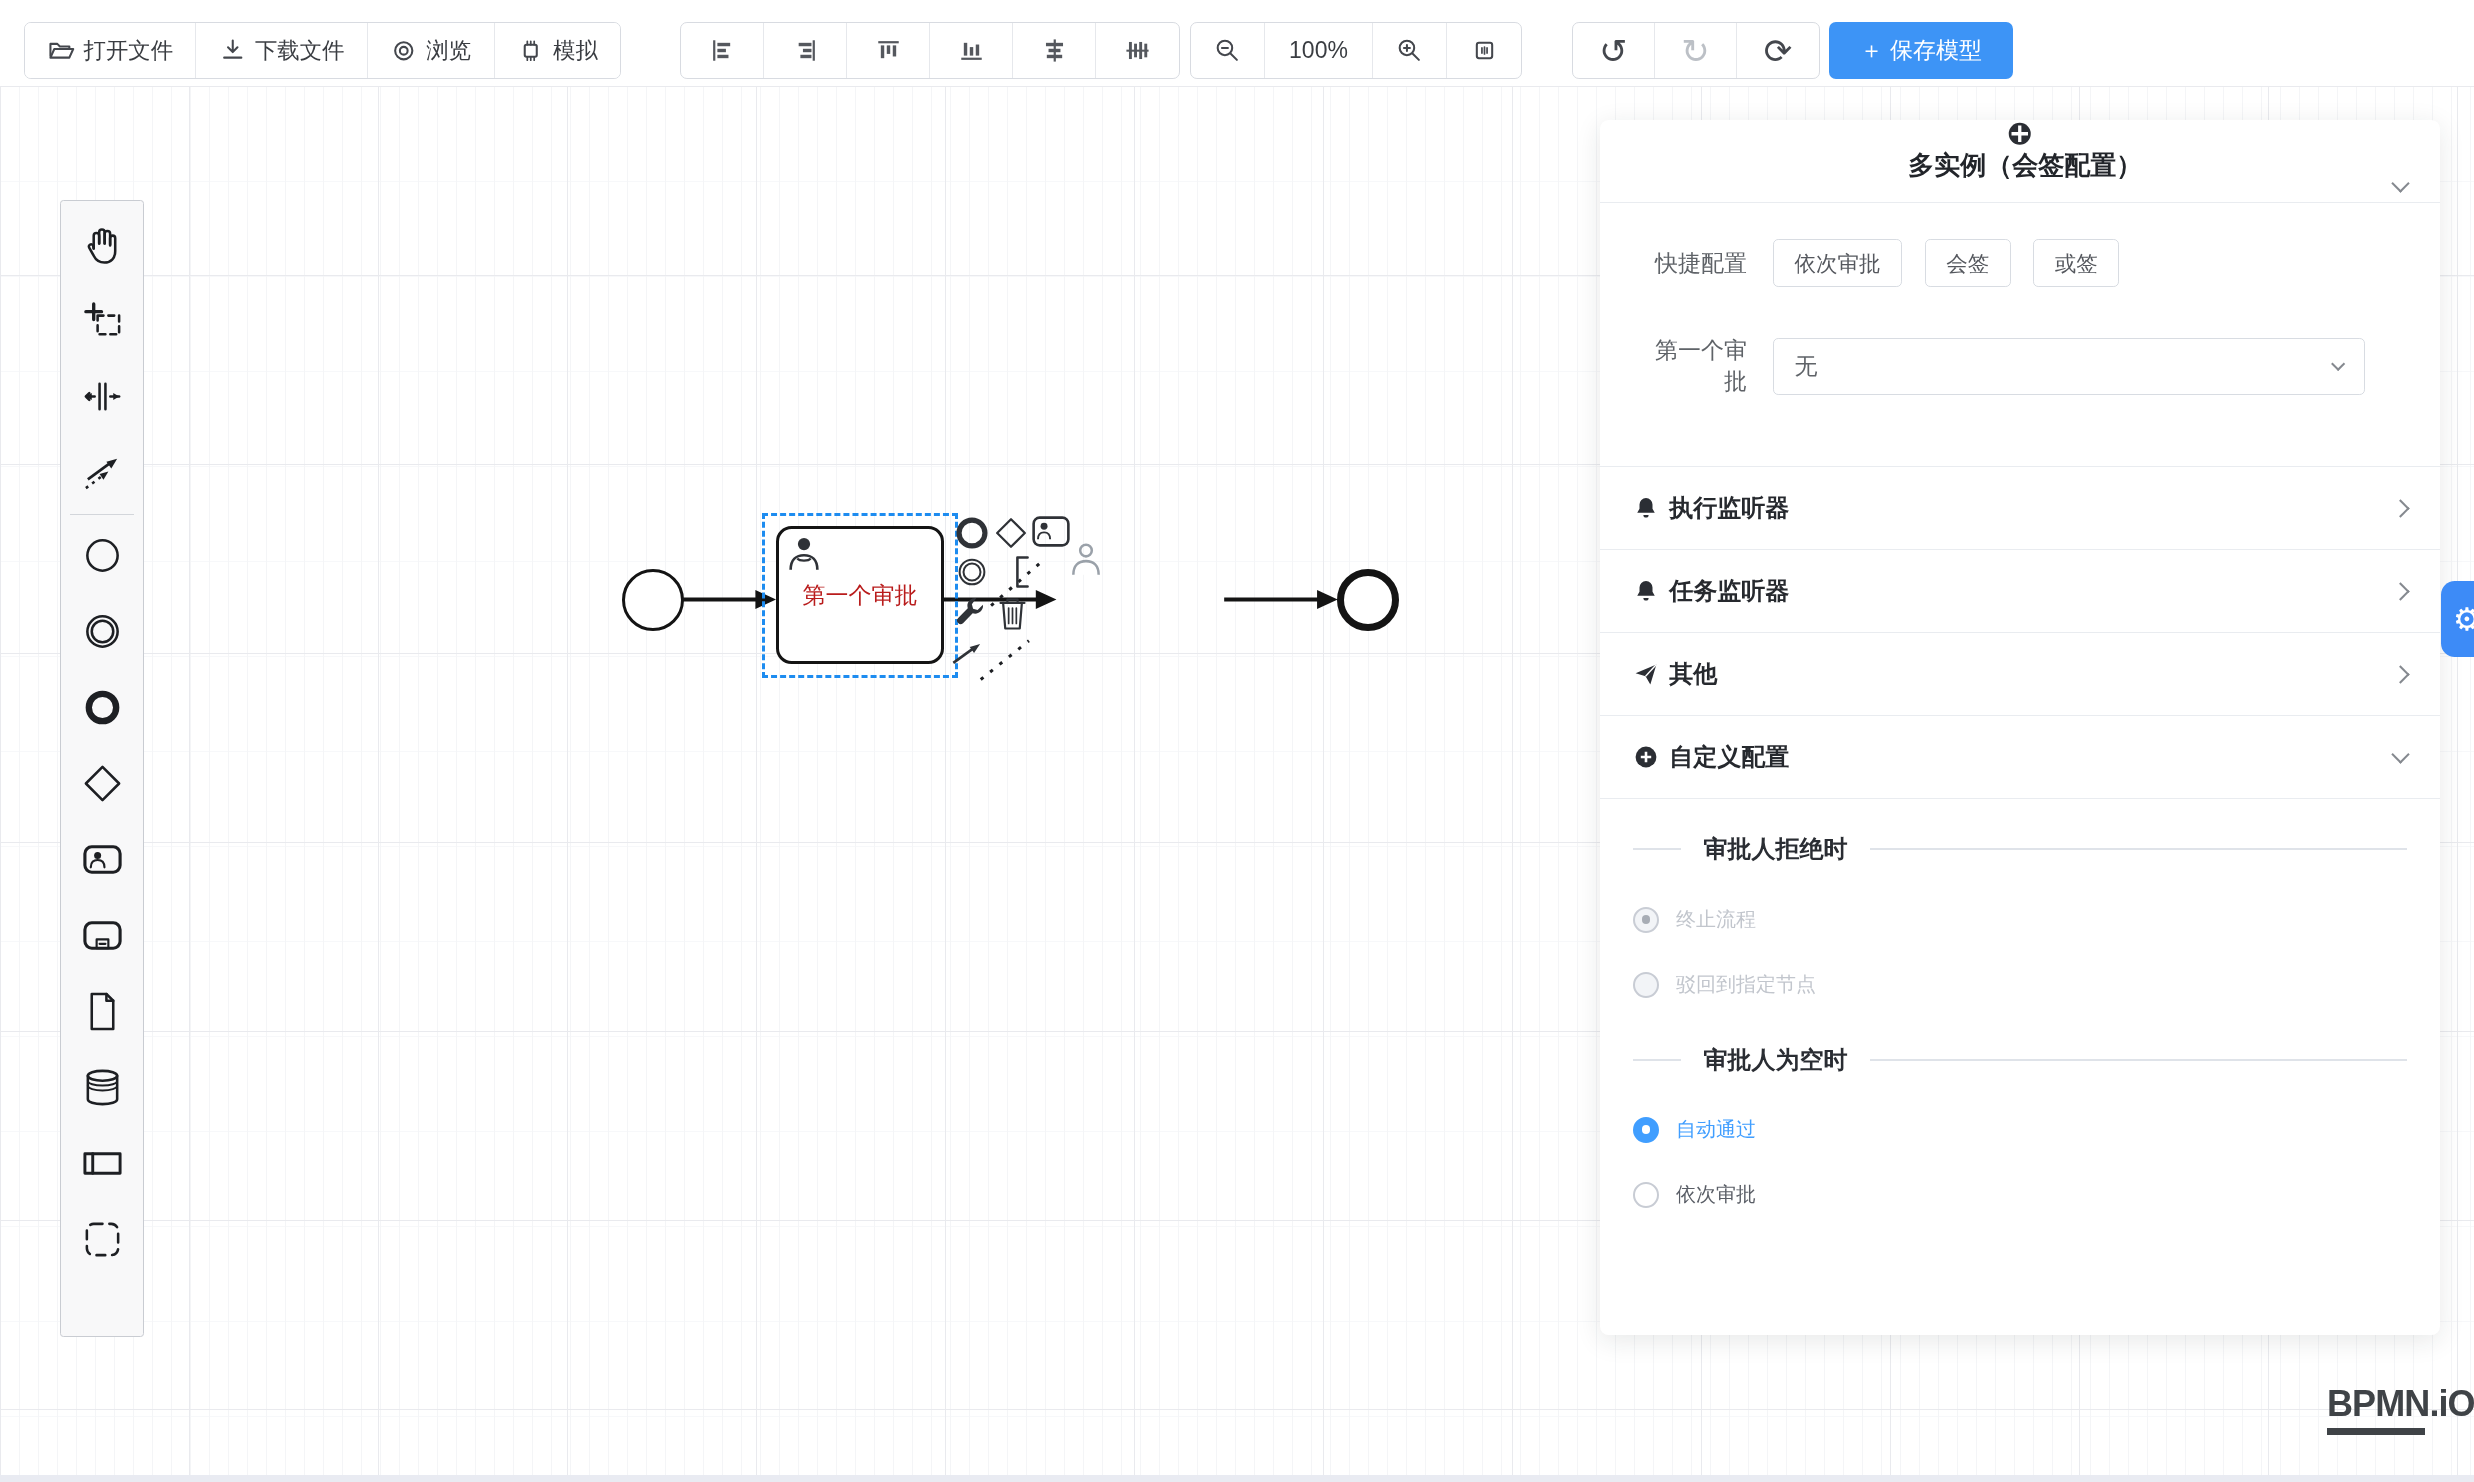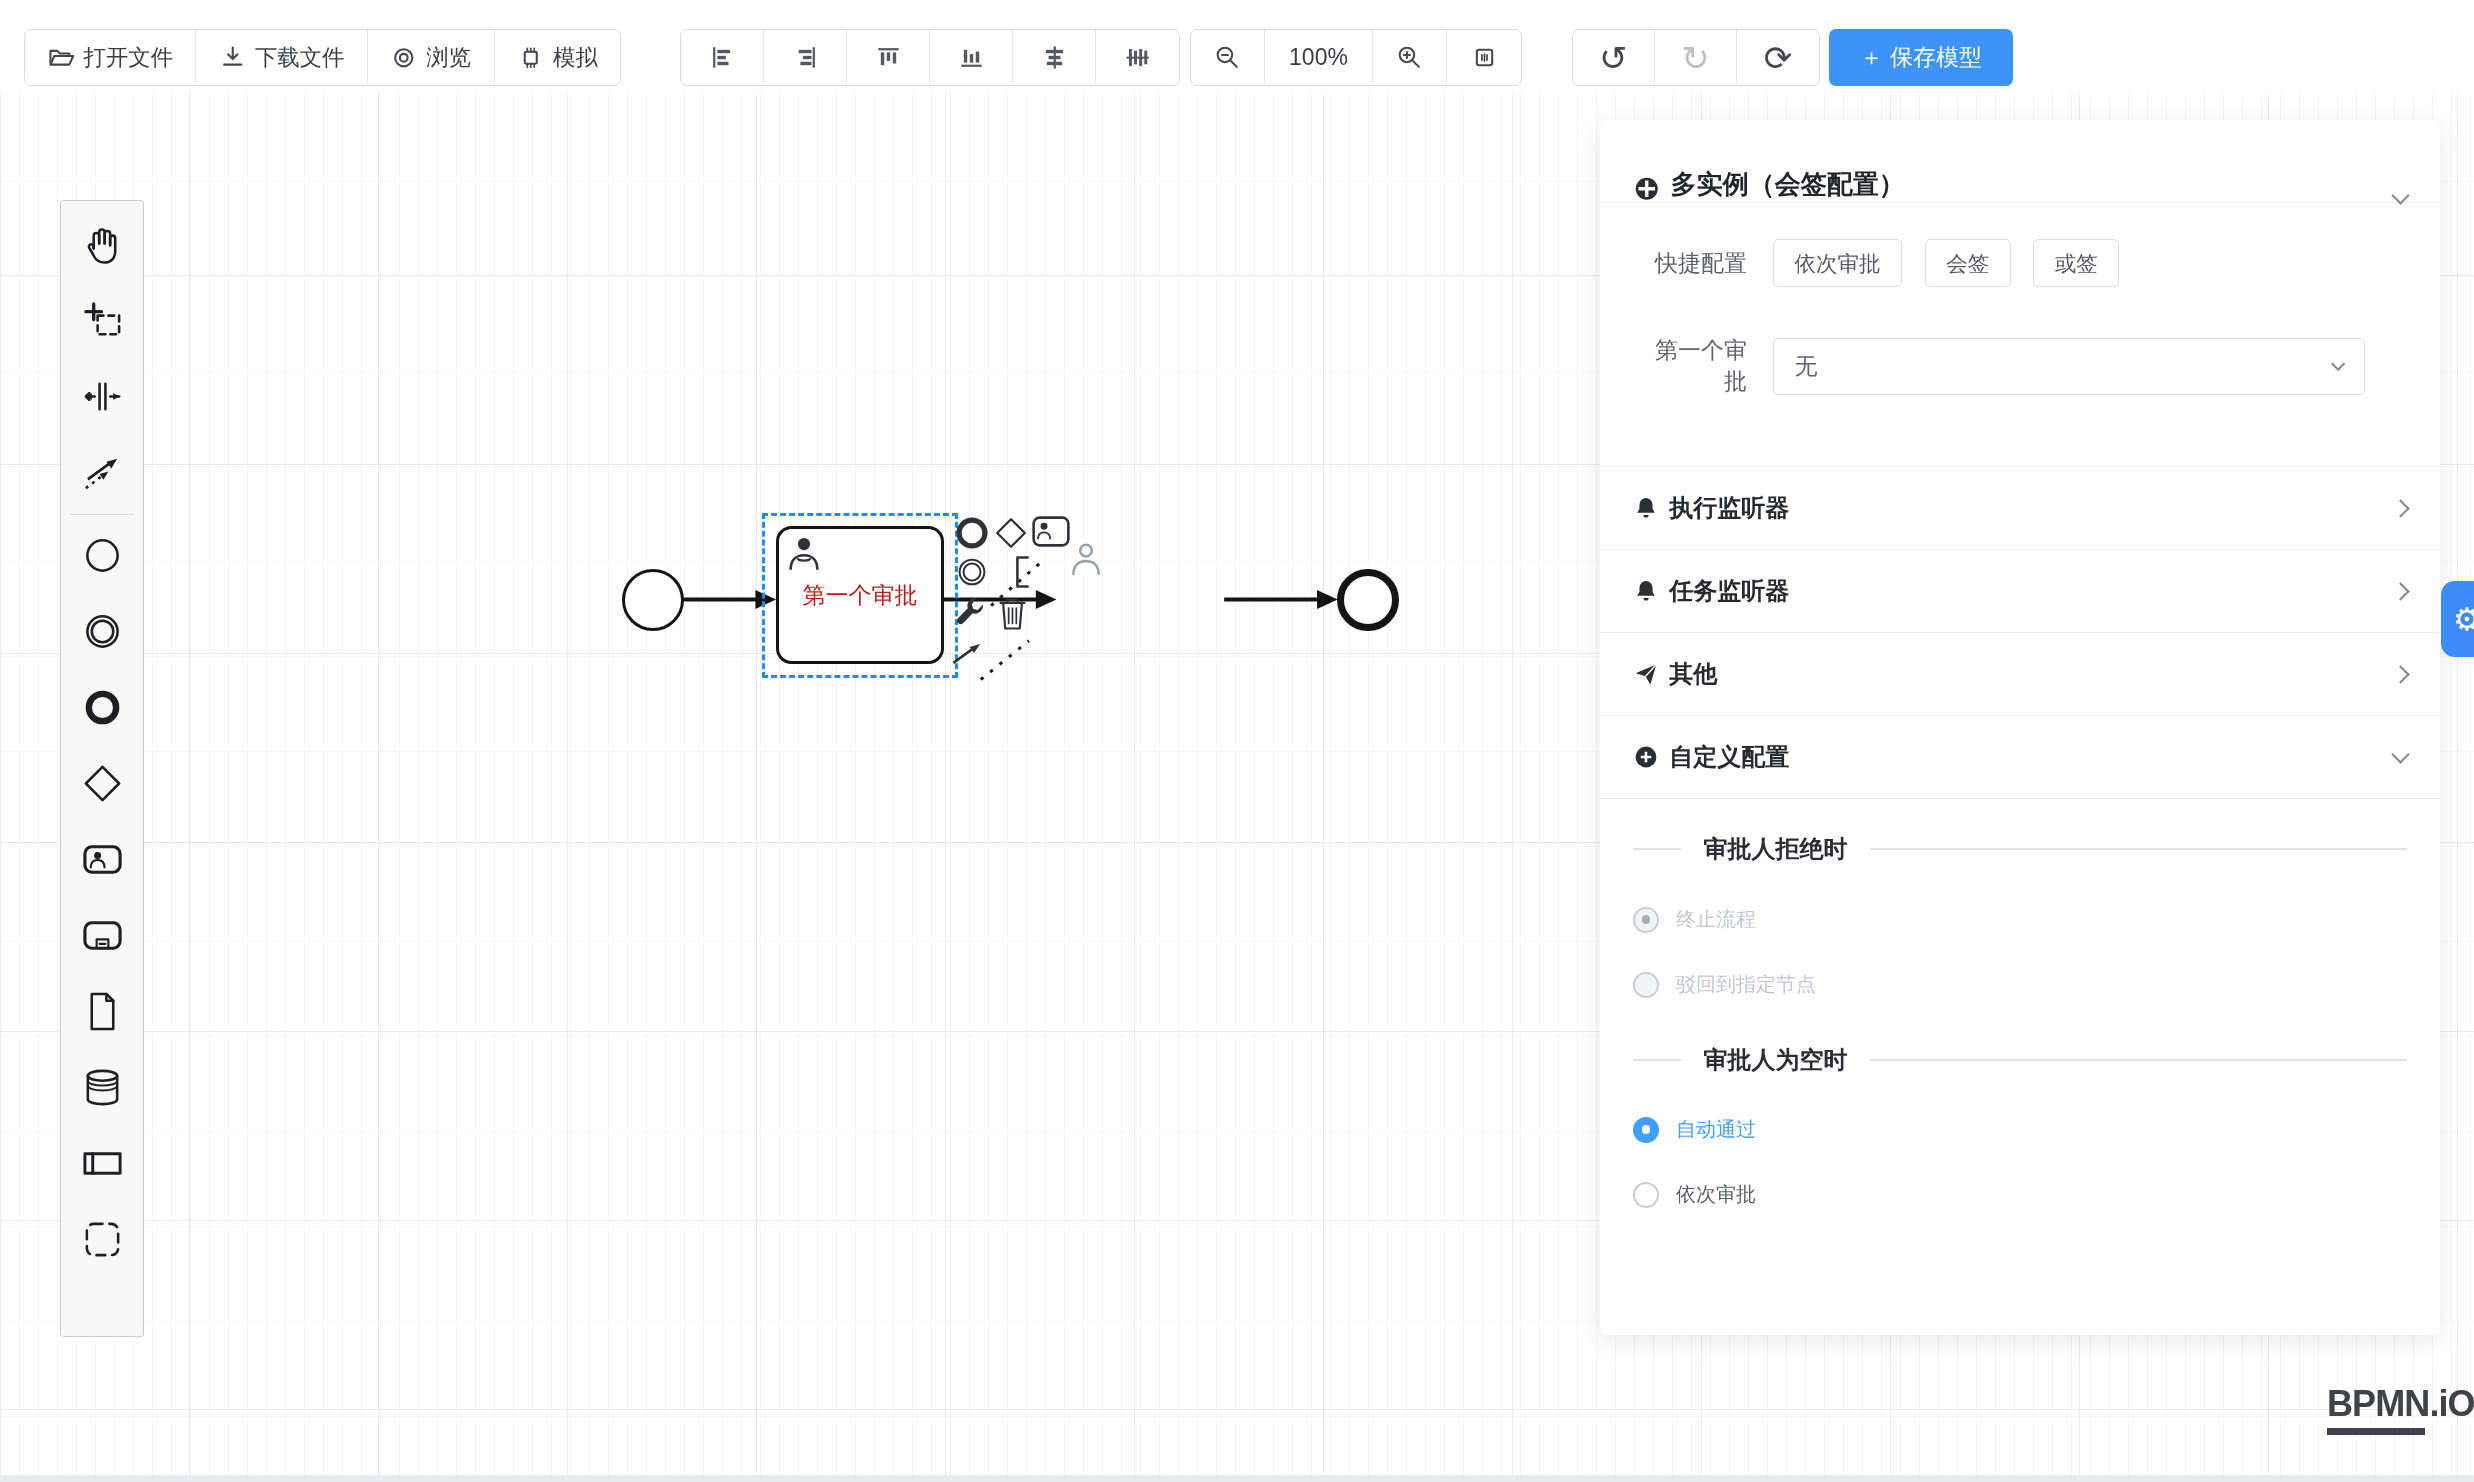--- a/index.html
+++ b/index.html
@@ -11,21 +11,21 @@
   .canvas { position:absolute; left:0; top:86px; right:0; bottom:6.9px; background:#fff;
     background-image:
       linear-gradient(to right,#e9eaee 0.9px,transparent 0.9px),
       linear-gradient(to bottom,#e9eaee 0.9px,transparent 0.9px),
       linear-gradient(to right,#f4f5f7 0.9px,transparent 0.9px),
       linear-gradient(to bottom,#f7f8fa 0.9px,transparent 0.9px);
     background-size:189px 189px,189px 189px,19px 19px,95px 95px; }
   .footer-strip { position:absolute; left:0; bottom:0; width:100%; height:6.9px; background:#e9ebf2; }
 
   
-  .toolbar { position:absolute; left:0; top:7px; width:100%; height:86px; background:#fff; }
+  .toolbar { position:absolute; left:0; top:0; width:100%; height:86px; background:#fff; }
   .tgroup { position:absolute; top:22.4px; height:57px; display:flex; align-items:stretch;
     background:#fff; border:1.3px solid #d8dbe1; border-radius:6.9px; overflow:hidden; }
   .tbtn { display:flex; align-items:center; gap:8.6px; padding:0 22.4px; font-size:22.4px; color:#3a3d42;
     border-right:0.9px solid #e6e8ec; cursor:pointer; background:#fff; white-space:nowrap; }
   .tbtn:last-child { border-right:none; }
   .sqbtn { width:83px; display:flex; align-items:center; justify-content:center; border-right:0.9px solid #e6e8ec; }
   .sqbtn:last-child { border-right:none; }
   .zoomtxt { width:108px; display:flex; align-items:center; justify-content:center; font-size:23px; color:#3a3d42;
     border-right:0.9px solid #e6e8ec; }
   .histbtn { width:82px; display:flex; align-items:center; justify-content:center; font-size:34px; color:#44474d;
@@ -58,21 +58,21 @@
   .task2 { left:1056px; top:526px; }
   .personbadge { position:absolute; z-index:4; }
   .selbox { position:absolute; left:762px; top:513px; width:196px; height:165px;
     border:3px dashed #1D8CF0; z-index:2; }
   .padbtn { position:absolute; z-index:5; cursor:pointer; display:flex; align-items:center; justify-content:center; }
   .cpi { stroke:#2f3237; stroke-width:2.6; fill:none; stroke-linecap:round; stroke-linejoin:round; }
 
   
   .panel { position:absolute; left:1600px; top:120px; width:840px; height:1215px; background:#fff;
     border-radius:8.6px; box-shadow:0 5.2px 26px rgba(29,35,41,.10); z-index:7; overflow:hidden; }
-  .phead { height:83px; display:flex; align-items:flex-end; padding:0 33px; border-bottom:0.9px solid #e9ecf0; }
+  .phead { height:83px; display:flex; align-items:center; padding:0 33px; border-bottom:0.9px solid #e9ecf0;flex-direction:column; }
   .ptitle { font-size:26px; font-weight:700; color:#22252a; margin-left:10.3px; }
   .chev { width:13px; height:13px; border-right:2.6px solid #85898f; border-bottom:2.6px solid #85898f; flex:none; }
   .chev.down { transform:rotate(45deg); margin-top:-5.2px; }
   .chev.right { transform:rotate(-45deg); }
   .formrow { display:flex; align-items:center; padding:0 33px; }
   .flabel { width:114px; text-align:right; font-size:23px; color:#5f6368; margin-right:26px; flex:none; }
   .qbtn { height:48px; padding:0 20.6px; border:1.3px solid #d8dce2; border-radius:5.2px; background:#fff;
     font-size:21.5px; color:#55585e; margin-right:22.4px; display:flex; align-items:center; cursor:pointer; }
   .select { width:592px; height:57px; border:1.3px solid #d8dce2; border-radius:5.2px; display:flex;
     align-items:center; padding:0 20.6px; font-size:23px; color:#5f6368; cursor:pointer; }

